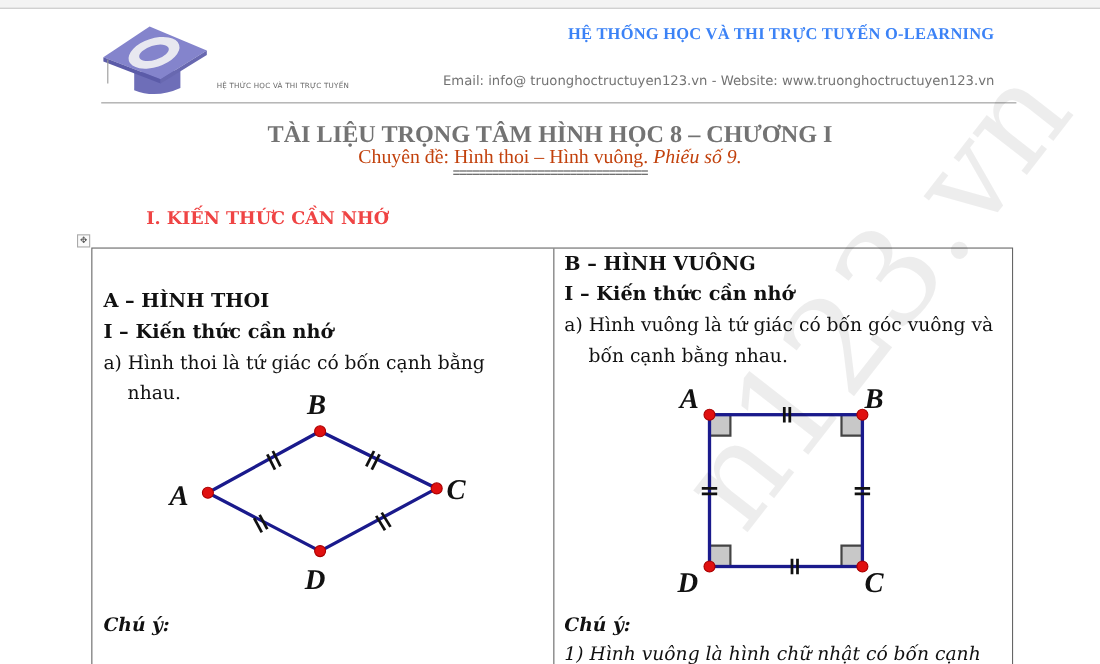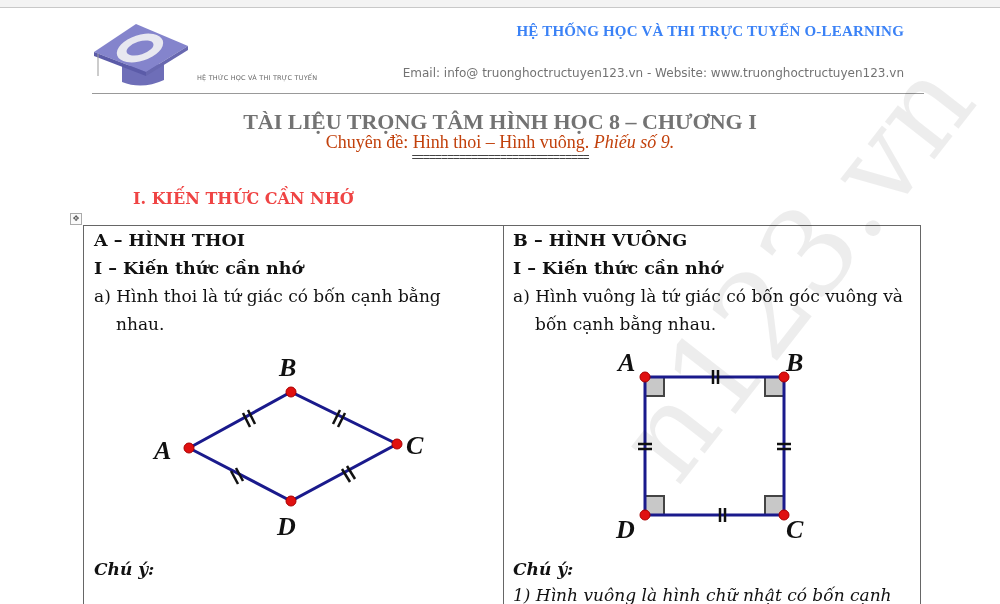--- a/index.html
+++ b/index.html
@@ -25,21 +25,21 @@
   .doc-sub i { font-style: italic; }
   .doc-rule { position: absolute; left: 0; width: 1000px; top: 151px; text-align: center; font-family: "Liberation Mono", monospace; font-size: 12px; color: #444; letter-spacing: -1.3px; }
 
   .section-heading { position: absolute; left: 93px; top: 189px; font-family: "DejaVu Serif", serif; font-weight: bold; font-size: 16px; color: #ef4444; margin-left: 40px; }
   .table-handle { position: absolute; left: 70px; top: 213px; width: 10px; height: 10px; border: 1px solid #aaa; background: #fafafa; font-size: 8px; line-height: 10px; text-align: center; color: #555; font-family: "DejaVu Sans", sans-serif; }
 
   
   .tbl { position: absolute; left: 83px; top: 225px; width: 838px; height: 400px; border: 1px solid #666; box-sizing: border-box; }
   .col-div { position: absolute; left: 419px; top: 0; width: 1px; height: 100%; background: #666; }
   .cell { position: absolute; top: 0; font-family: "DejaVu Serif", serif; font-size: 17px; line-height: 28px; color: #111; }
-  .cell.left { left: 10px; width: 400px; }
+  .cell.left { left: 10px; width: 400px; margin-top: 34px; }
   .cell.right { left: 429px; width: 400px; }
   .cell .h { font-weight: bold; font-size: 17.5px; }
   .cell .center { }
   .cell .item { padding-left: 22px; text-indent: -22px; }
   .note-h { position: absolute; font-family: "DejaVu Serif", serif; font-style: italic; font-weight: bold; font-size: 17px; top: 333px; }
   .note-t { position: absolute; font-family: "DejaVu Serif", serif; font-style: italic; font-size: 17px; top: 359px; white-space: nowrap; }
 
   .fig { position: absolute; }
   .lbl { font-family: "Liberation Serif", serif; font-style: italic; font-weight: bold; font-size: 26px; fill: #111; }
 

